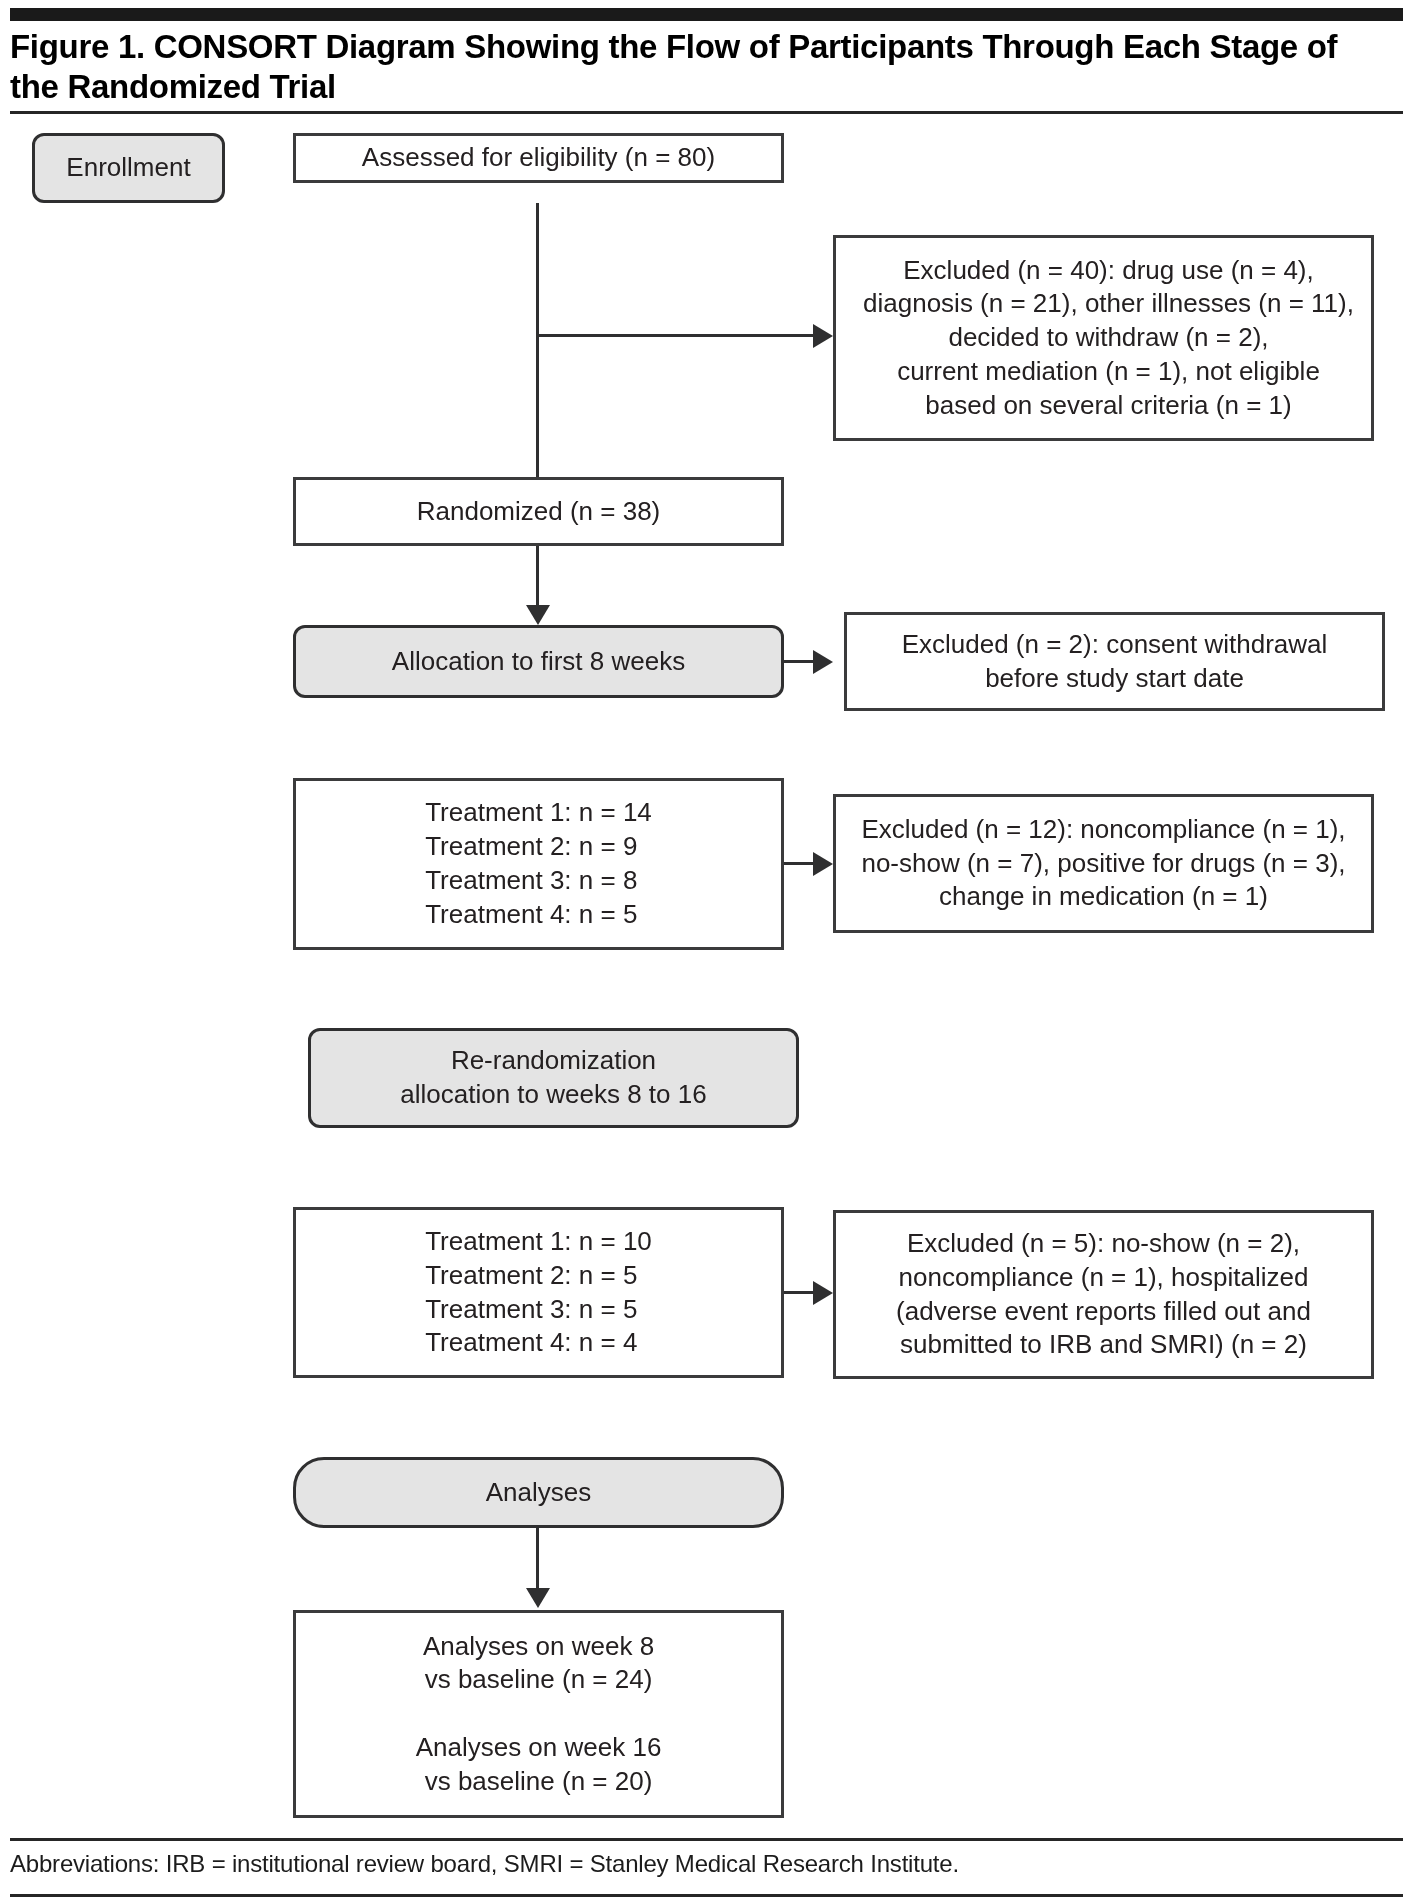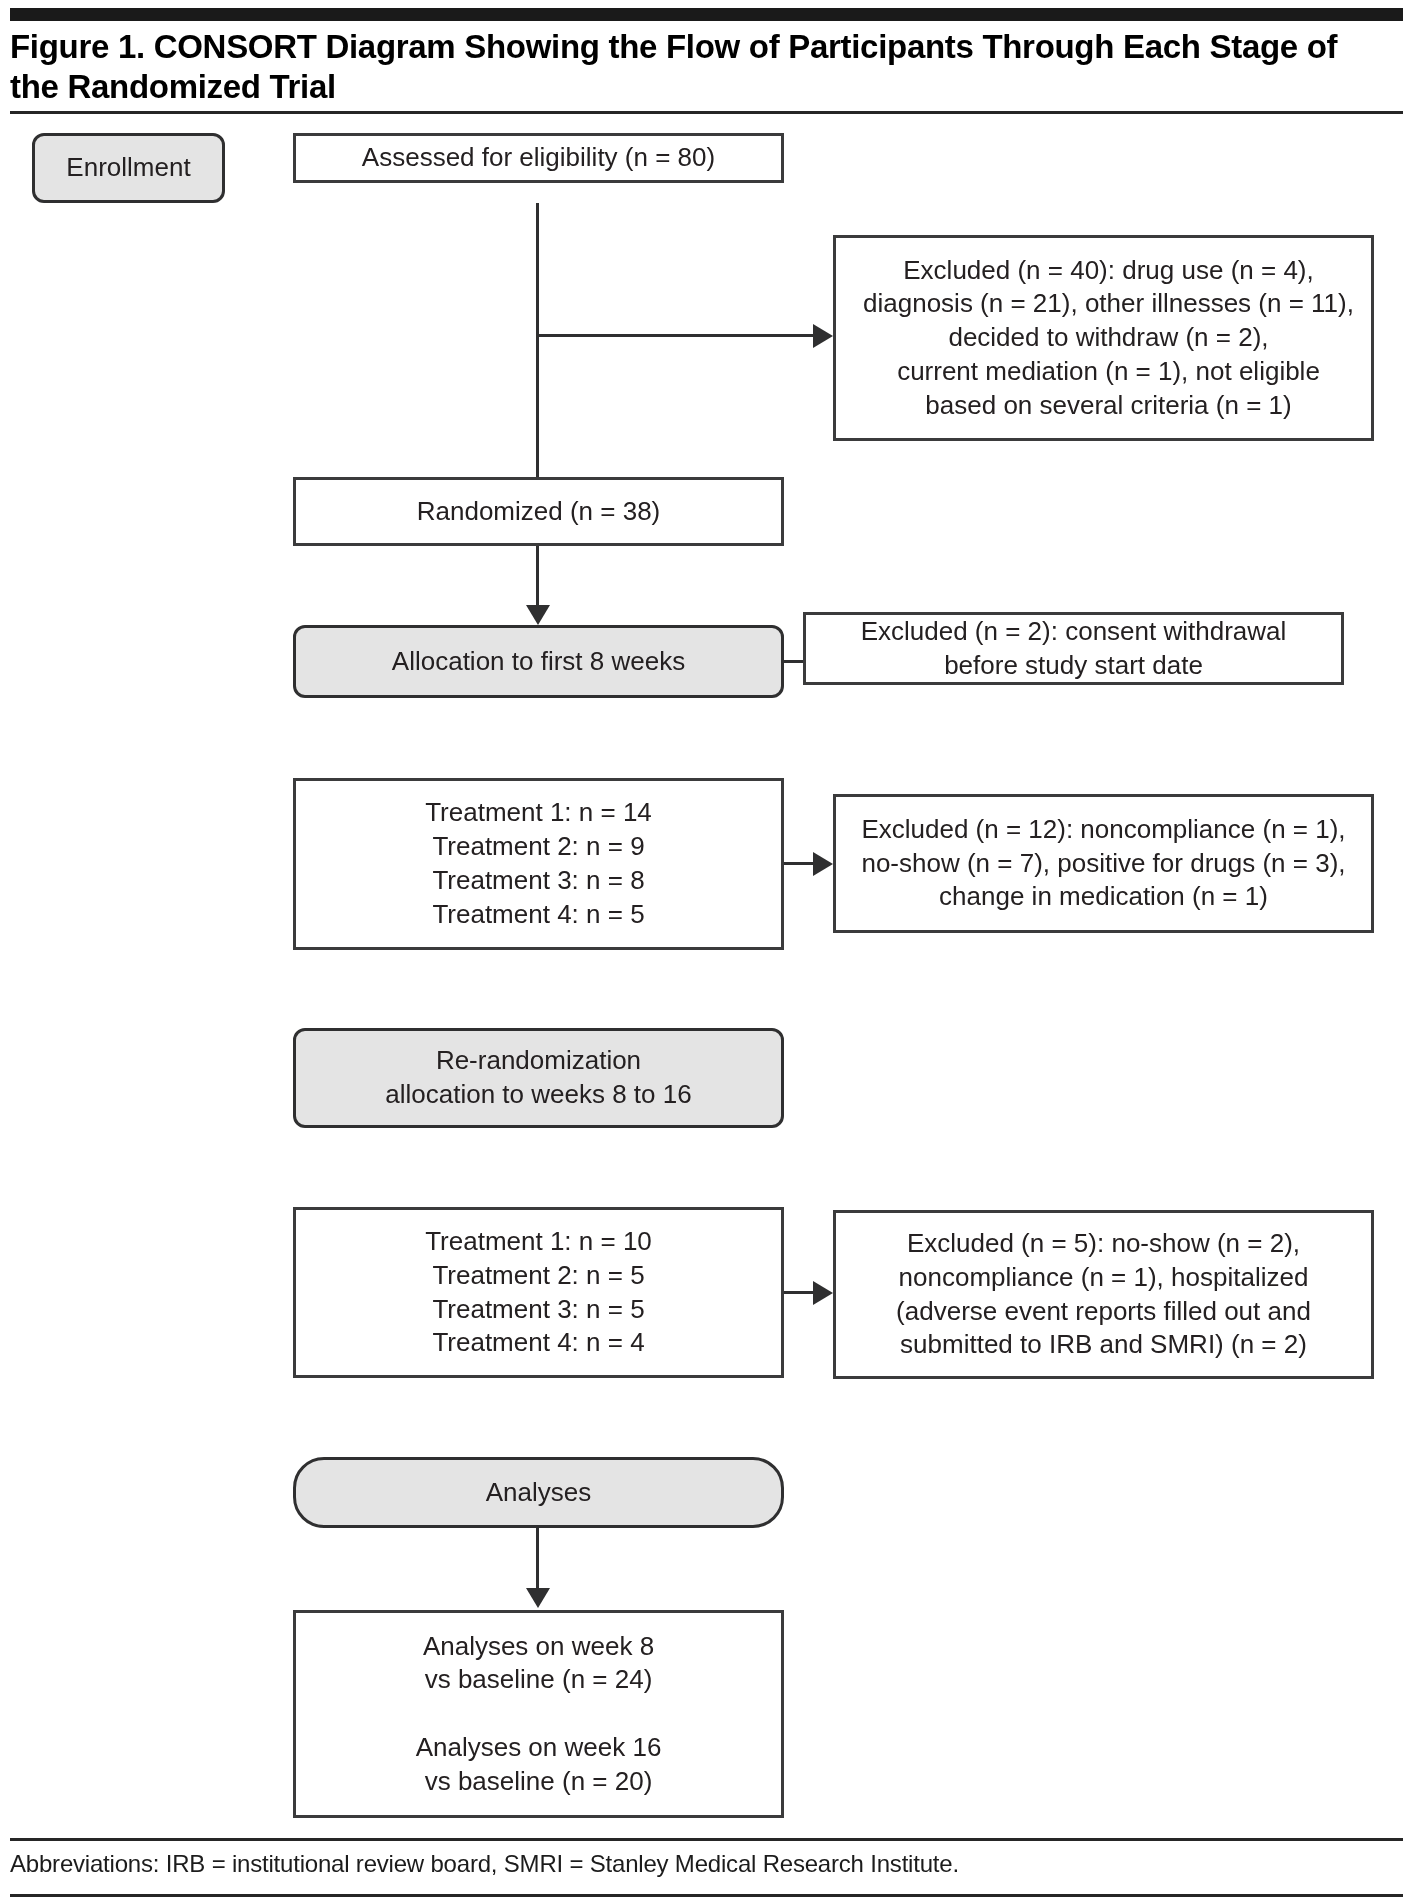--- a/index.html
+++ b/index.html
@@ -33,21 +33,21 @@
     line-height: 1.3;
     color: #242021;
     padding: 4px 10px;
   }
   .box.gray {
     background: #e4e4e4;
     border-color: #2f2f30;
     border-radius: 12px;
   }
   .pre { white-space: pre-line; }
-  .left-block { text-align: center; white-space: pre-line; }
+  .left-block { text-align: left; white-space: pre-line; }
   .line { position: absolute; background: #2f2f30; }
   .arrow-right {
     position: absolute; width: 0; height: 0;
     border-left: 20px solid #2f2f30;
     border-top: 12px solid transparent;
     border-bottom: 12px solid transparent;
   }
   .arrow-down {
     position: absolute; width: 0; height: 0;
     border-top: 20px solid #2f2f30;
@@ -97,42 +97,42 @@
   <div class="line" style="left:536px; top:546px; width:3px; height:61px;"></div>
   <div class="arrow-down" style="left:526px; top:605px;"></div>
 
   <div class="box gray" style="left:293px; top:625px; width:491px; height:73px;">
     <span>Allocation to first 8 weeks</span>
   </div>
 
   <div class="line" style="left:784px; top:660px; width:32px; height:3px;"></div>
   <div class="arrow-right" style="left:813px; top:650px;"></div>
 
-  <div class="box pre" style="left:803px; top:612px; width:541px; height:73px;">
+  <div class="box pre" style="left:844px; top:612px; width:541px; height:99px;">
     <span class="pre">Excluded (n = 2): consent withdrawal
 before study start date</span>
   </div>
 
   <div class="box" style="left:293px; top:778px; width:491px; height:172px;">
     <span class="left-block">Treatment 1: n = 14
 Treatment 2: n = 9
 Treatment 3: n = 8
 Treatment 4: n = 5</span>
   </div>
 
   <div class="line" style="left:784px; top:862px; width:32px; height:3px;"></div>
   <div class="arrow-right" style="left:813px; top:852px;"></div>
 
   <div class="box pre" style="left:833px; top:794px; width:541px; height:139px;">
     <span class="pre">Excluded (n = 12): noncompliance (n = 1),
 no-show (n = 7), positive for drugs (n = 3),
 change in medication (n = 1)</span>
   </div>
 
-  <div class="box gray pre" style="left:293px; top:1028px; width:491px; height:100px;">
+  <div class="box gray pre" style="left:308px; top:1028px; width:491px; height:100px;">
     <span class="pre">Re-randomization
 allocation to weeks 8 to 16</span>
   </div>
 
   <div class="box" style="left:293px; top:1207px; width:491px; height:171px;">
     <span class="left-block">Treatment 1: n = 10
 Treatment 2: n = 5
 Treatment 3: n = 5
 Treatment 4: n = 4</span>
   </div>

